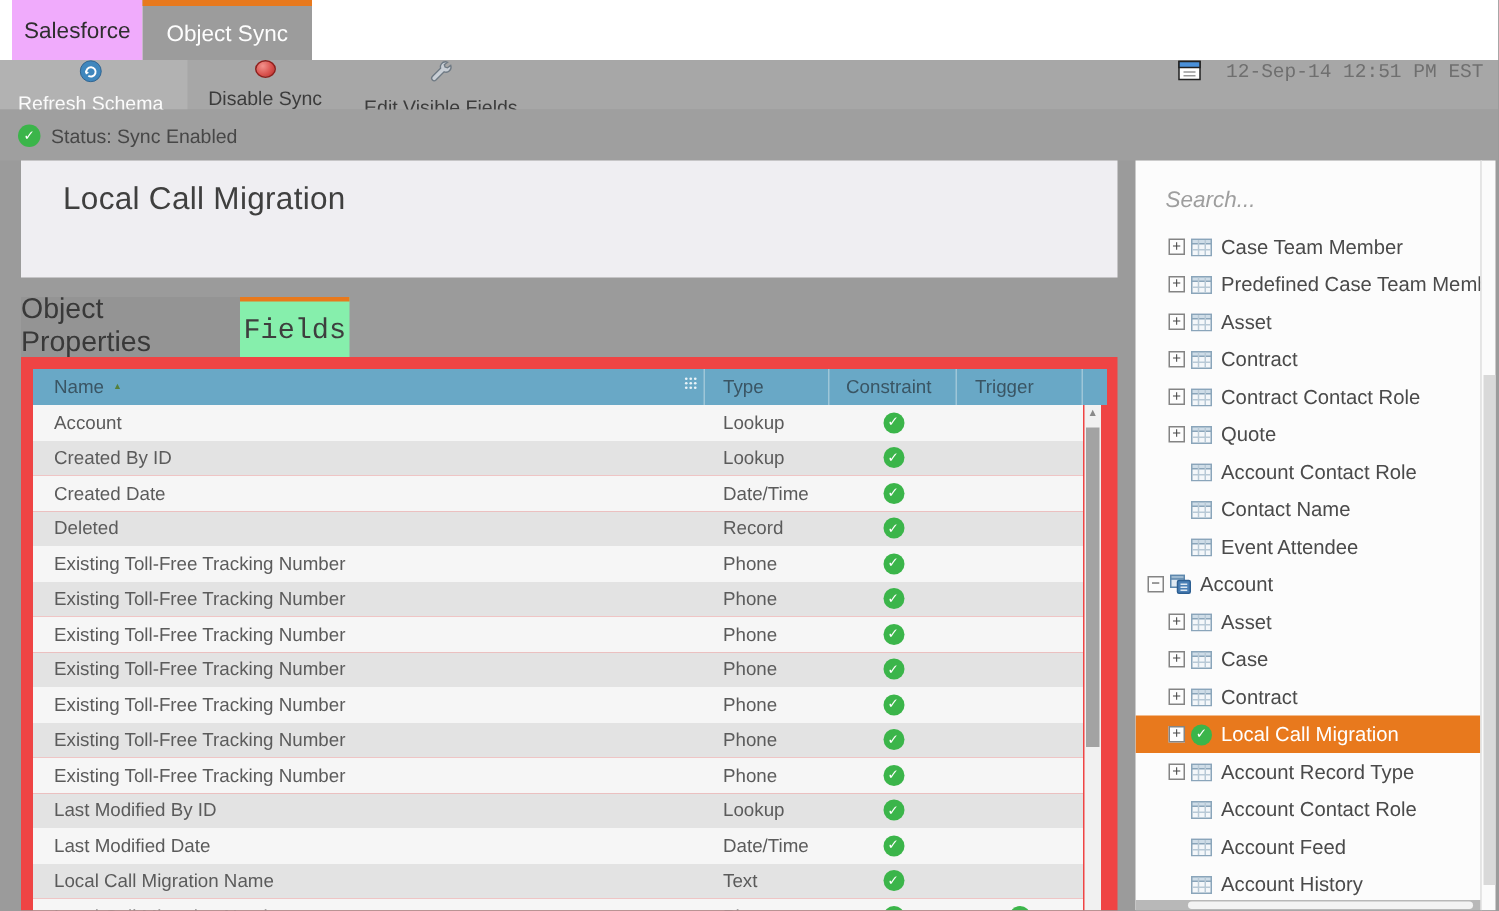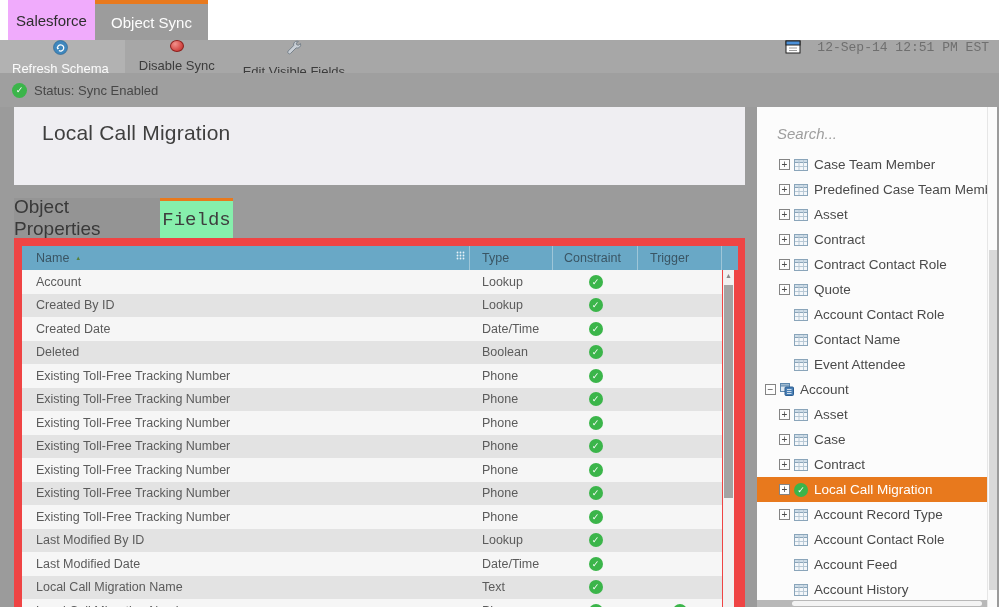--- a/index.html
+++ b/index.html
@@ -215,21 +215,21 @@
         <div class="trow odd">
           <div class="tcell name">Created Date</div>
           <div class="tcell type">Date/Time</div>
           <div class="tcell constraint">
             <span class="gcheck">✓</span>
           </div>
           <div class="tcell trigger"></div>
         </div>
         <div class="trow even">
           <div class="tcell name">Deleted</div>
-          <div class="tcell type">Boolean</div>
+          <div class="tcell type">Record</div>
           <div class="tcell constraint">
             <span class="gcheck">✓</span>
           </div>
           <div class="tcell trigger"></div>
         </div>
         <div class="trow odd">
           <div class="tcell name">Existing Toll-Free Tracking Number</div>
           <div class="tcell type">Phone</div>
           <div class="tcell constraint">
             <span class="gcheck">✓</span>

